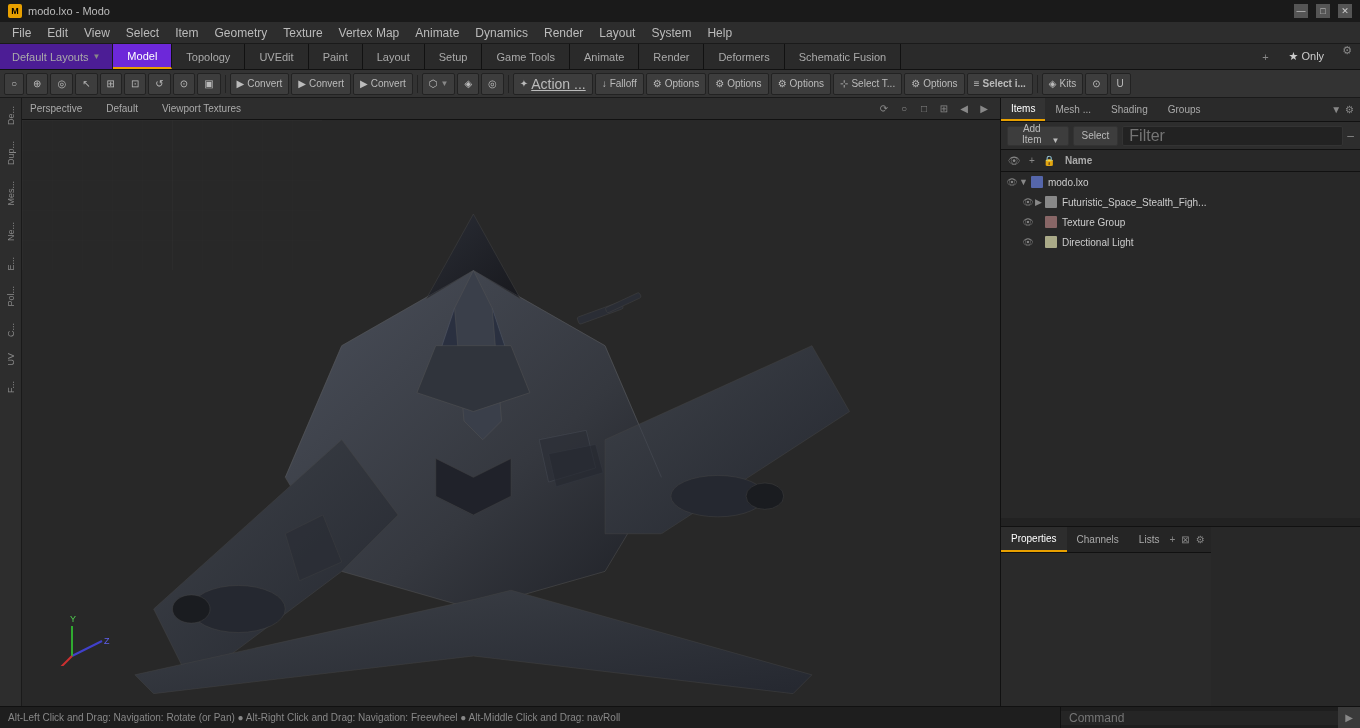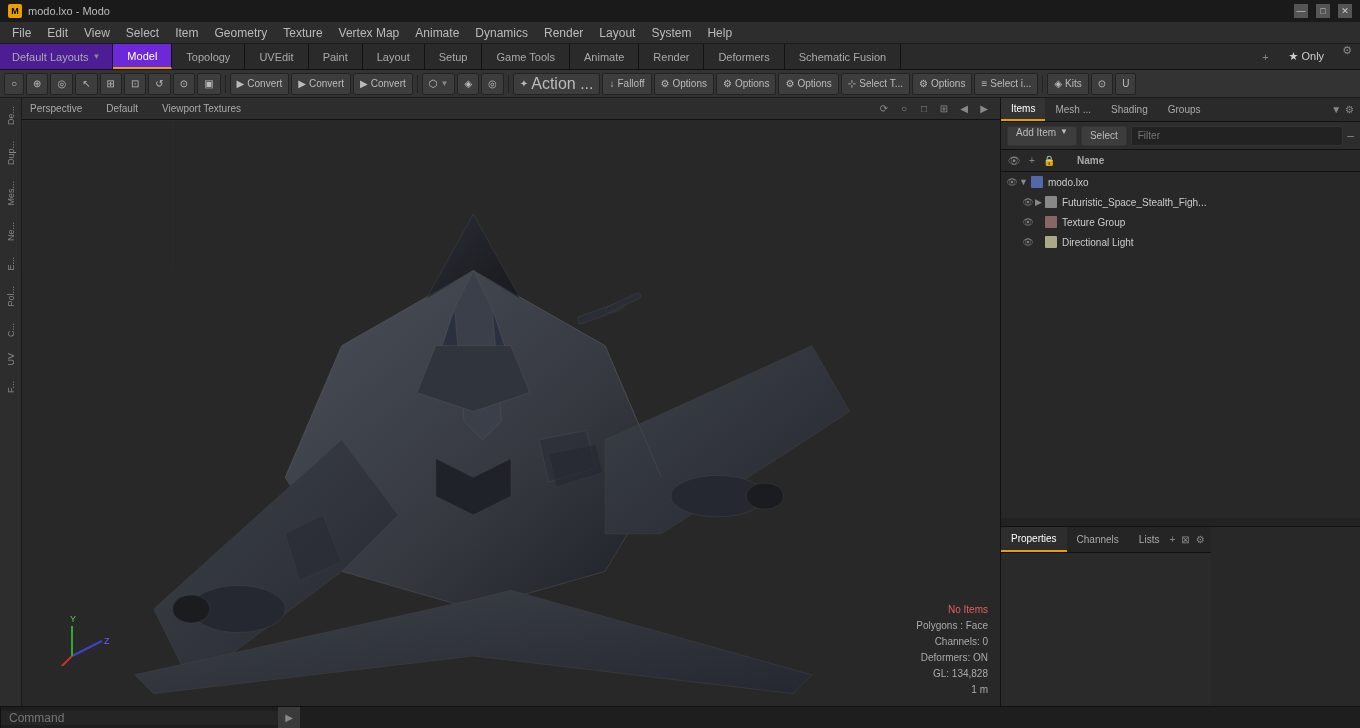--- a/index.html
+++ b/index.html
@@ -70,28 +70,28 @@
     #right-panel { width: 360px; background: #2d2d2d; display: flex; flex-direction: column; border-left: 1px solid #111; }
 
     
     #items-panel { flex: 1; display: flex; flex-direction: column; min-height: 0; }
     #items-tabs { height: 24px; background: #2a2a2a; display: flex; align-items: stretch; border-bottom: 1px solid #111; }
     .items-tab { padding: 0 10px; font-size: 10px; color: #aaa; cursor: pointer; display: flex; align-items: center; }
     .items-tab.active { color: #fff; background: #333; border-bottom: 2px solid #e8a000; }
     #items-tab-right { margin-left: auto; display: flex; align-items: center; gap: 4px; padding-right: 6px; }
     .items-tab-icon { font-size: 10px; color: #888; cursor: pointer; }
     #items-toolbar { height: 28px; background: #2d2d2d; display: flex; align-items: center; padding: 0 6px; gap: 4px; border-bottom: 1px solid #111; }
-    .items-add-btn { height: 20px; padding: 0 8px; background: #3d3d3d; border: 1px solid #333; border-radius: 2px; font-size: 10px; color: #bbb; cursor: pointer; display: flex; align-items: flex-start; gap: 4px; }
+    .items-add-btn { height: 20px; padding: 0 8px; background: #3d3d3d; border: 1px solid #333; border-radius: 2px; font-size: 10px; color: #bbb; cursor: pointer; display: flex; align-items: flex-end; gap: 4px; }
     .items-select-btn { height: 20px; padding: 0 8px; background: #3d3d3d; border: 1px solid #333; border-radius: 2px; font-size: 10px; color: #bbb; cursor: pointer; }
-    .items-filter { height: 20px; padding: 0 6px; background: #222; border: 1px solid #333; border-radius: 2px; font-size: 10px; color: #bbb; flex: 1; }
+    .items-filter { height: 20px; padding: 0 6px; background: #222; border: 1px solid #333; border-radius: 2px; font-size: 16px; color: #bbb; flex: 1; }
     .items-collapse-btn { color: #888; cursor: pointer; font-size: 12px; }
     #items-list-header { height: 22px; background: #282828; display: flex; align-items: center; padding: 0 6px; border-bottom: 1px solid #111; }
     #items-list-icons { display: flex; gap: 4px; align-items: center; }
     .ilist-icon { width: 14px; height: 14px; color: #888; font-size: 10px; cursor: pointer; display: flex; align-items: center; justify-content: center; }
-    #items-name-col { margin-left: 20px; font-size: 10px; color: #aaa; font-weight: bold; }
+    #items-name-col { margin-left: 8px; font-size: 10px; color: #aaa; font-weight: bold; }
     #items-list { flex: 1; overflow-y: auto; background: #282828; }
     .item-row { display: flex; align-items: center; height: 20px; padding: 0 4px; cursor: pointer; }
     .item-eye { width: 14px; height: 14px; display: flex; align-items: center; justify-content: center; font-size: 9px; color: #888; }
     .item-indent { display: flex; align-items: center; }
     .item-arrow { font-size: 9px; color: #888; margin-right: 2px; }
     .item-icon { width: 14px; height: 14px; margin-right: 4px; display: flex; align-items: center; justify-content: center; font-size: 9px; }
     .item-label { font-size: 10px; color: #ccc; }
     .item-icon-box { width: 12px; height: 12px; background: #556; border-radius: 1px; }
     .item-icon-mesh { width: 12px; height: 12px; background: #888; border-radius: 1px; }
     .item-icon-tex { width: 12px; height: 12px; background: #866; border-radius: 1px; }
@@ -226,21 +226,21 @@
     </div>
     <div class="tb-btn">
       <span>◈</span>
     </div>
     <div class="tb-btn">
       <span>◎</span>
     </div>
     <div class="tb-separator"></div>
     <div class="tb-btn">
       <span>✦</span>
-      <span style="font-size: 16px;">Action ...</span>
+      <span style="font-size: 14px; text-decoration: underline;">Action ...</span>
     </div>
     <div class="tb-btn">
       <span>↓</span>
       <span style="font-size: 10px;">Falloff</span>
     </div>
     <div class="tb-btn">
       <span>⚙</span>
       <span style="font-size: 10px;">Options</span>
     </div>
     <div class="tb-btn">
@@ -254,21 +254,21 @@
     <div class="tb-btn">
       <span>⊹</span>
       <span style="font-size: 10px;">Select T...</span>
     </div>
     <div class="tb-btn">
       <span>⚙</span>
       <span style="font-size: 10px;">Options</span>
     </div>
     <div class="tb-btn">
       <span>≡</span>
-      <span style="font-size: 10px;">Select i...</span>
+      <span style="font-size: 10px; font-weight: bold;">Select i...</span>
     </div>
     <div class="tb-separator"></div>
     <div class="tb-btn">
       <span>◈</span>
       <span style="font-size: 10px;">Kits</span>
     </div>
     <div class="tb-btn">
       <span>⊙</span>
     </div>
     <div class="tb-btn">
@@ -399,28 +399,20 @@
 
       <svg id="axes" xmlns="http://www.w3.org/2000/svg" width="70" height="70">
         <line x1="20" y1="50" x2="50" y2="35" stroke="#4040cc" stroke-width="2"></line>
         <line x1="20" y1="50" x2="20" y2="20" stroke="#30aa30" stroke-width="2"></line>
         <line x1="20" y1="50" x2="5" y2="65" stroke="#cc3030" stroke-width="2"></line>
         <text x="52" y="38" font-size="9" fill="#6060ee">Z</text>
         <text x="18" y="16" font-size="9" fill="#50cc50">Y</text>
         <text x="2" y="70" font-size="9" fill="#ee5050">X</text>
       </svg>
 
-      <div id="vp-status">
-        <div class="no-items">No Items</div>
-        <div>Polygons : Face</div>
-        <div>Channels: 0</div>
-        <div>Deformers: ON</div>
-        <div>GL: 134,828</div>
-        <div>1 m</div>
-      </div>
     </div>
   </div>
 
   <div id="right-panel">
 
     <div id="items-panel">
       <div id="items-tabs">
         <div class="items-tab active">Items</div>
         <div class="items-tab">Mesh ...</div>
         <div class="items-tab">Shading</div>
@@ -508,17 +500,18 @@
           <span class="prop-tab-icon">⚙</span>
         </div>
       </div>
       <div id="prop-content"></div>
     </div>
   </div>
 
 </div>
 
 <div id="statusbar">
+  <div id="status-left">Alt-Left Click and Drag: Navigation: Rotate (or Pan) ● Alt-Right Click and Drag: Navigation: Freewheel ● Alt-Middle Click and Drag: navRoll</div>
   <div id="status-right">
     <input id="command-input" type="text" placeholder="Command" style="">
     <button id="command-go">▶</button>
   </div>
 </div>
 
 </body></html>

